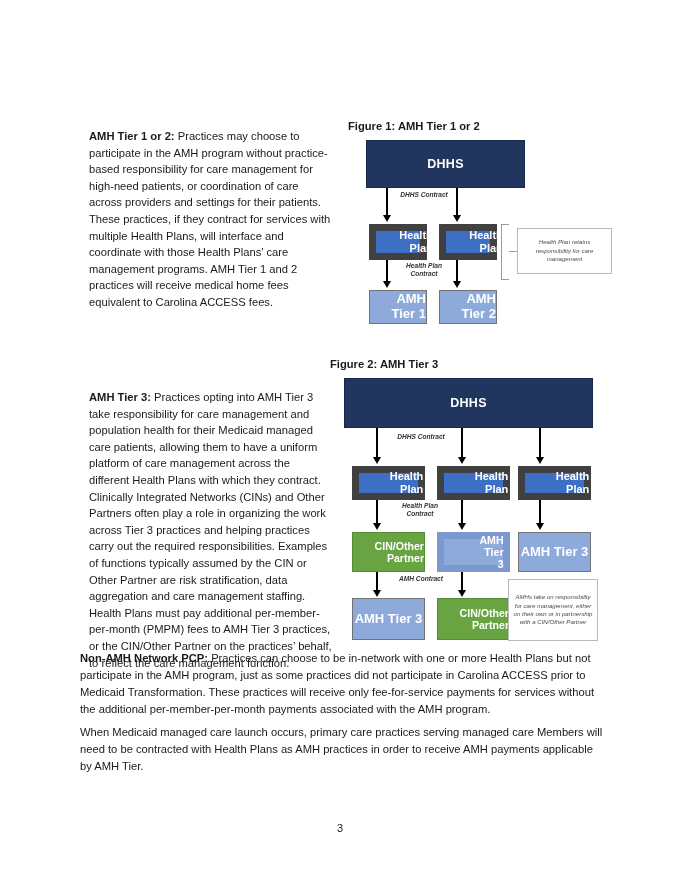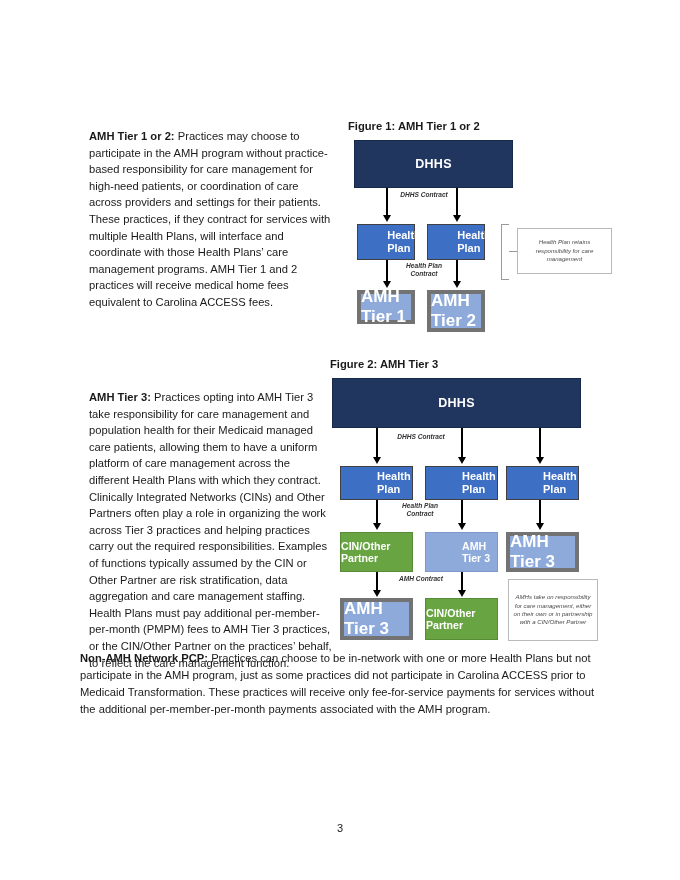--- a/index.html
+++ b/index.html
@@ -78,41 +78,42 @@
   #figure2 { left: 330px; top: 358px; }
   #figure2 .fig-canvas { width: 272px; height: 275px; }
 
   
   .box {
     position: absolute;
     box-sizing: border-box;
     display: flex;
     align-items: center;
     justify-content: center;
-    text-align: left;
+    text-align: right;
     color: #ffffff;
     font-weight: bold;
     line-height: 1.15;
+    margin-left: 12px;
   }
   .box-dhhs {
     background: #21365f;
     border: 1px solid #17284a;
     font-size: 12.5px;
     letter-spacing: 0.3px;
   }
   .box-hp {
     background: #3d6fc4;
-    border: 1px solid #404040;
+    border: 7px solid #404040;
     font-size: 11px;
     padding-left: 36px;
   }
   .box-amh {
     background: #8eaadb;
-    border: 4px solid #737373;
-    font-size: 17px;
+    border: 1px solid #737373;
+    font-size: 13px;
   }
   .box-cin {
     background: #68a542;
     border: 1px solid #578b38;
     font-size: 10.6px;
   }
 
   
   .note {
     position: absolute;
@@ -200,21 +201,21 @@
 
       <div class="arrow-line" style="left:38px; top:124px; height:23px;"></div>
       <div class="arrow-head" style="left:34.5px; top:145px;"></div>
       <div class="arrow-line" style="left:108px; top:124px; height:23px;"></div>
       <div class="arrow-head" style="left:104.5px; top:145px;"></div>
 
       <div class="arrow-label" style="left:48px; top:126px; width:56px;">Health Plan
 Contract</div>
 
       <div class="box box-amh" style="left:9px; top:154px; width:58px; height:34px;">AMH Tier 1</div>
-      <div class="box box-amh" style="left:79px; top:154px; width:58px; height:42px;">AMH Tier 2</div>
+      <div class="box box-amh" style="left:79px; top:154px; width:58px; height:34px;">AMH Tier 2</div>
 
       <div class="bracket" style="left:153px; top:88px; width:8px; height:56px;"></div>
       <div class="bracket-stub" style="left:161px; top:115px; width:8px;"></div>
 
       <div class="note" style="left:169px; top:92px; width:95px; height:46px;">Health Plan retains responsibility for care management</div>
 
     </div>
   </div>
 
   <div class="figure" id="figure2">
@@ -262,16 +263,17 @@
 
       <div class="note" style="left:178px; top:205px; width:90px; height:62px;">AMHs take on responsibility for care management, either on their own or in partnership with a CIN/Other Partner</div>
 
     </div>
   </div>
 
   <div class="para bottom-p1">
     <b>Non-AMH Network PCP:</b><span> Practices can choose to be in-network with one or more Health Plans but not participate in the AMH program, just as some practices did not participate in Carolina ACCESS prior to Medicaid Transformation. These practices will receive only fee-for-service payments for services without the additional per-member-per-month payments associated with the AMH program.</span>
   </div>
 
+  <div class="para bottom-p2">When Medicaid managed care launch occurs, primary care practices serving managed care Members will need to be contracted with Health Plans as AMH practices in order to receive AMH payments applicable by AMH Tier.</div>
 
   <div class="page-number">3</div>
 
 </div>
 
 </body></html>

